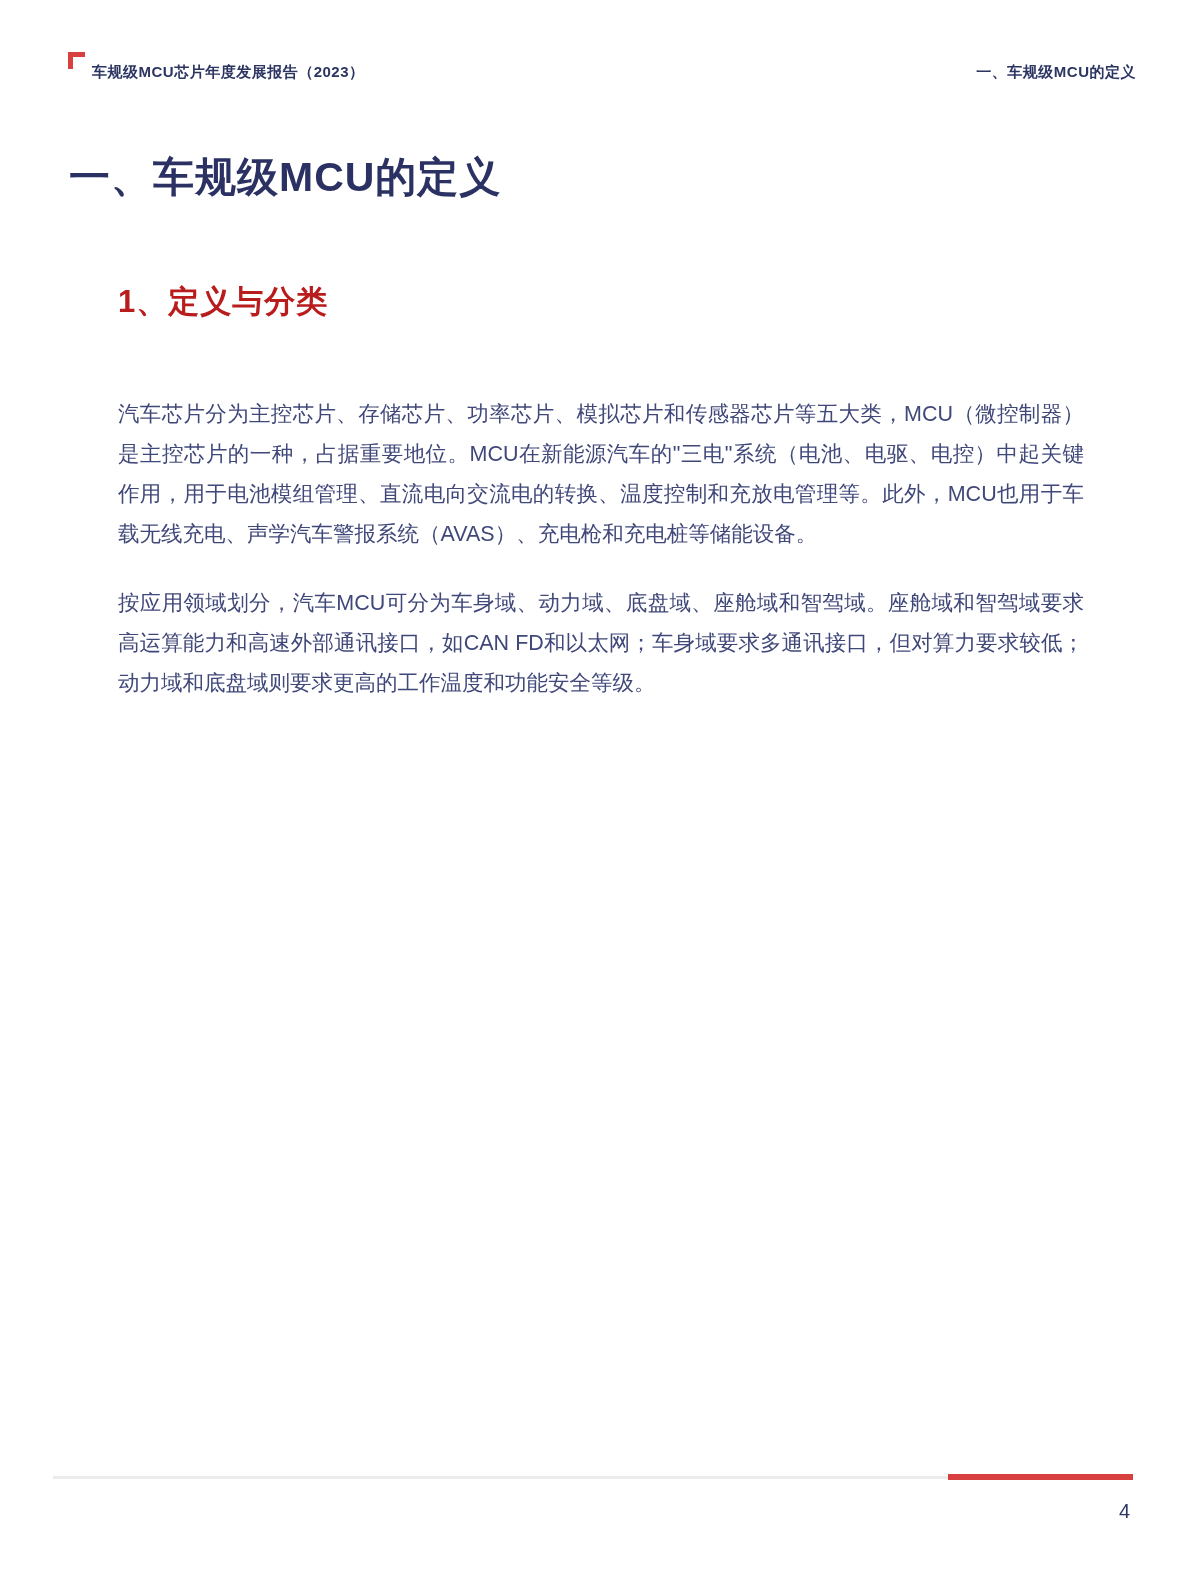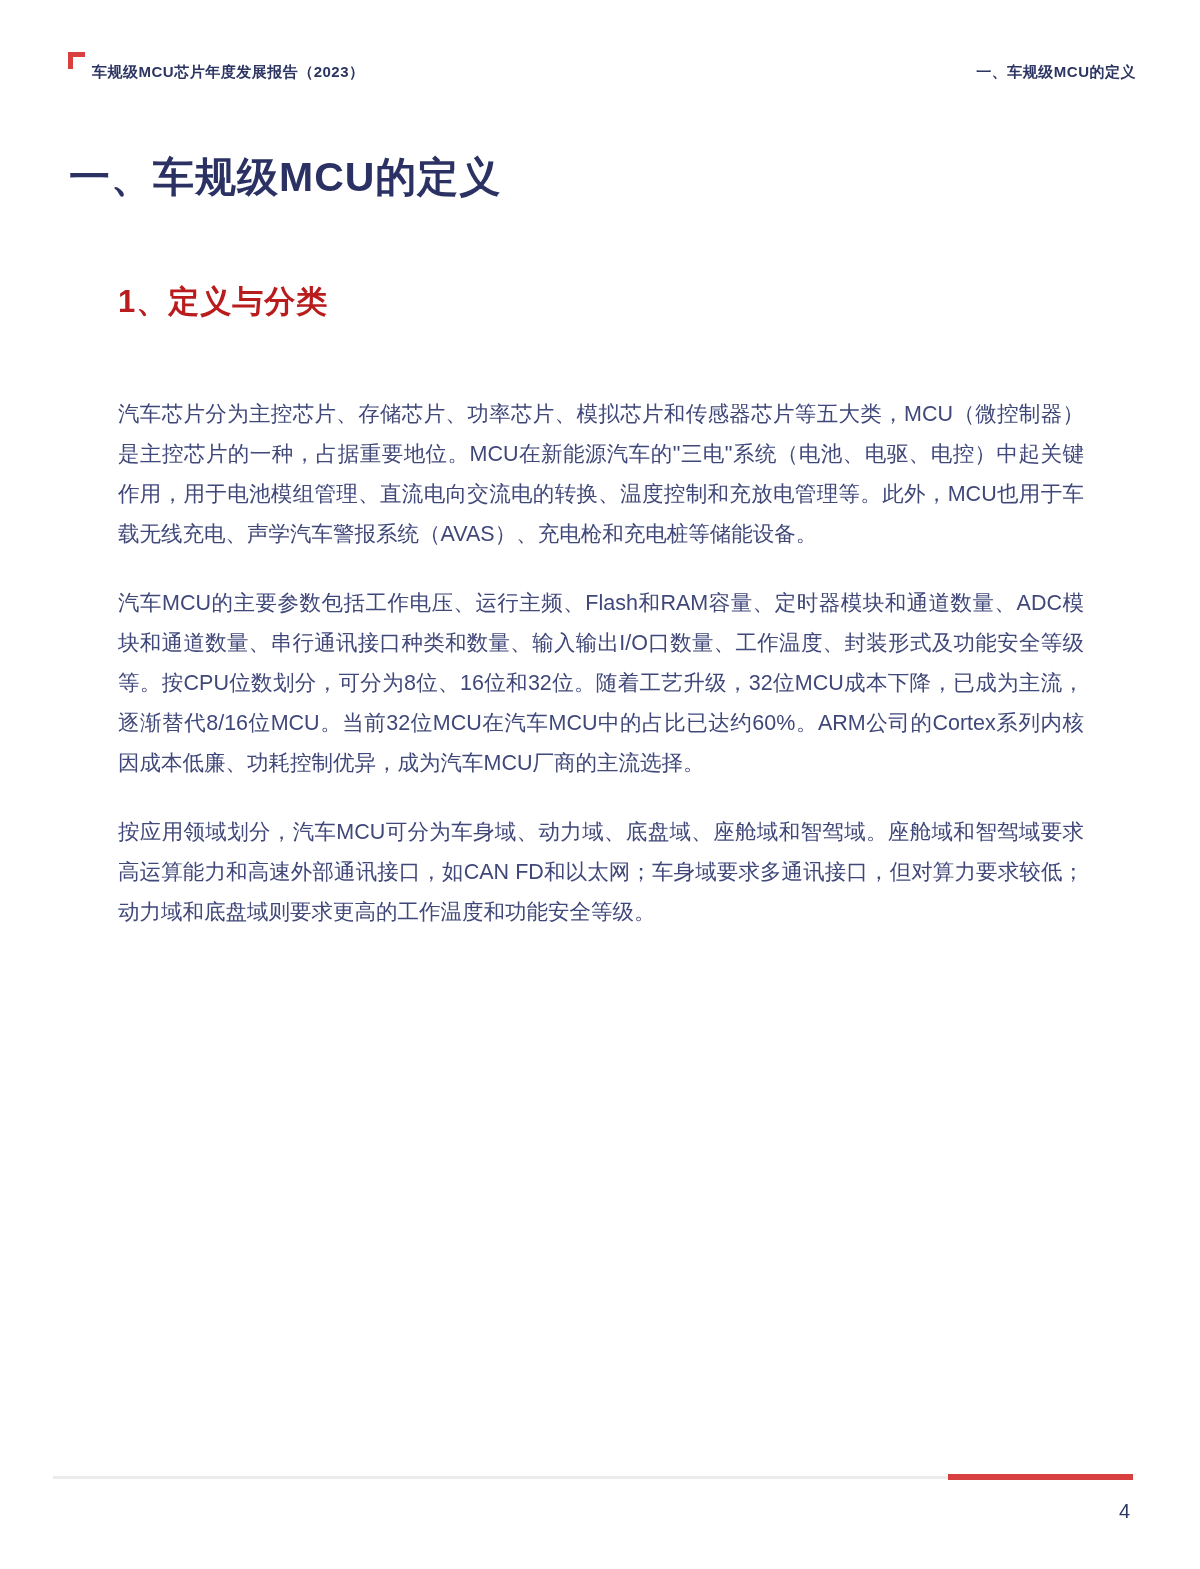--- a/index.html
+++ b/index.html
@@ -126,21 +126,20 @@
     </div>
     <div class="header-right">一、车规级MCU的定义</div>
   </div>
 
   <h1 class="page-title">一、车规级MCU的定义</h1>
 
   <h2 class="section-heading">1、定义与分类</h2>
 
   <div class="content">
     <p>汽车芯片分为主控芯片、存储芯片、功率芯片、模拟芯片和传感器芯片等五大类，MCU（微控制器）是主控芯片的一种，占据重要地位。MCU在新能源汽车的"三电"系统（电池、电驱、电控）中起关键作用，用于电池模组管理、直流电向交流电的转换、温度控制和充放电管理等。此外，MCU也用于车载无线充电、声学汽车警报系统（AVAS）、充电枪和充电桩等储能设备。</p>
-    <p>汽车MCU的主要参数包括工作电压、运行主频、Flash和RAM容量、定时器模块和通道数量、ADC模块和通道数量、串行通讯接口种类和数量、输入输出I/O口数量、工作温度、封装形式及功能安全等级等。按CPU位数划分，可分为8位、16位和32位。随着工艺升级，32位MCU成本下降，已成为主流，逐渐替代8/16位MCU。当前32位MCU在汽车MCU中的占比已达约60%。ARM公司的Cortex系列内核因成本低廉、功耗控制优异，成为汽车MCU厂商的主流选择。</p>
     <p>按应用领域划分，汽车MCU可分为车身域、动力域、底盘域、座舱域和智驾域。座舱域和智驾域要求高运算能力和高速外部通讯接口，如CAN FD和以太网；车身域要求多通讯接口，但对算力要求较低；动力域和底盘域则要求更高的工作温度和功能安全等级。</p>
   </div>
 
   <div class="footer-rule"></div>
   <div class="footer-accent"></div>
   <div class="page-number">4</div>
 
 </div>
 
 </body></html>

